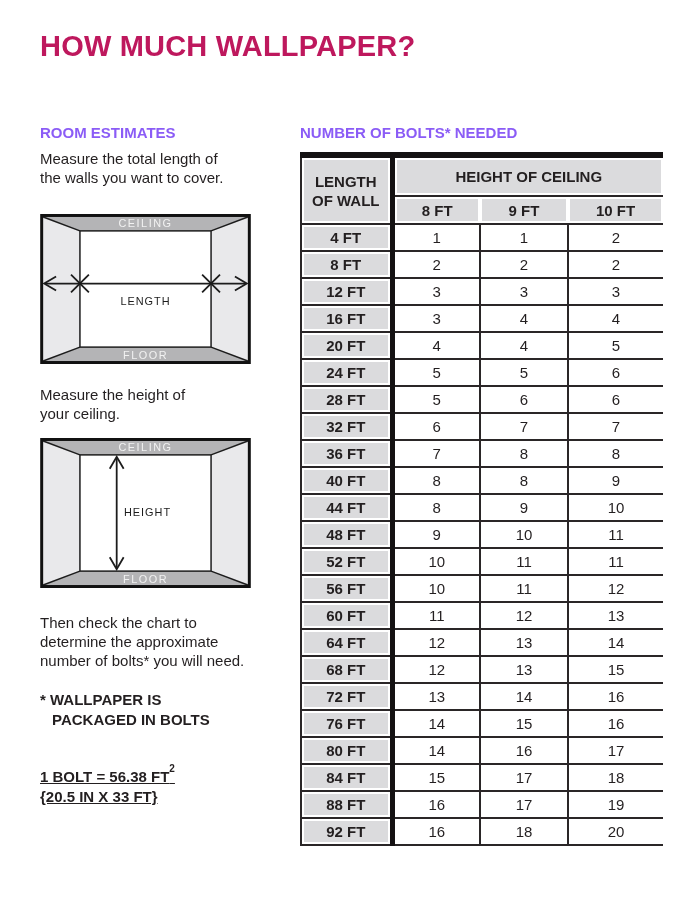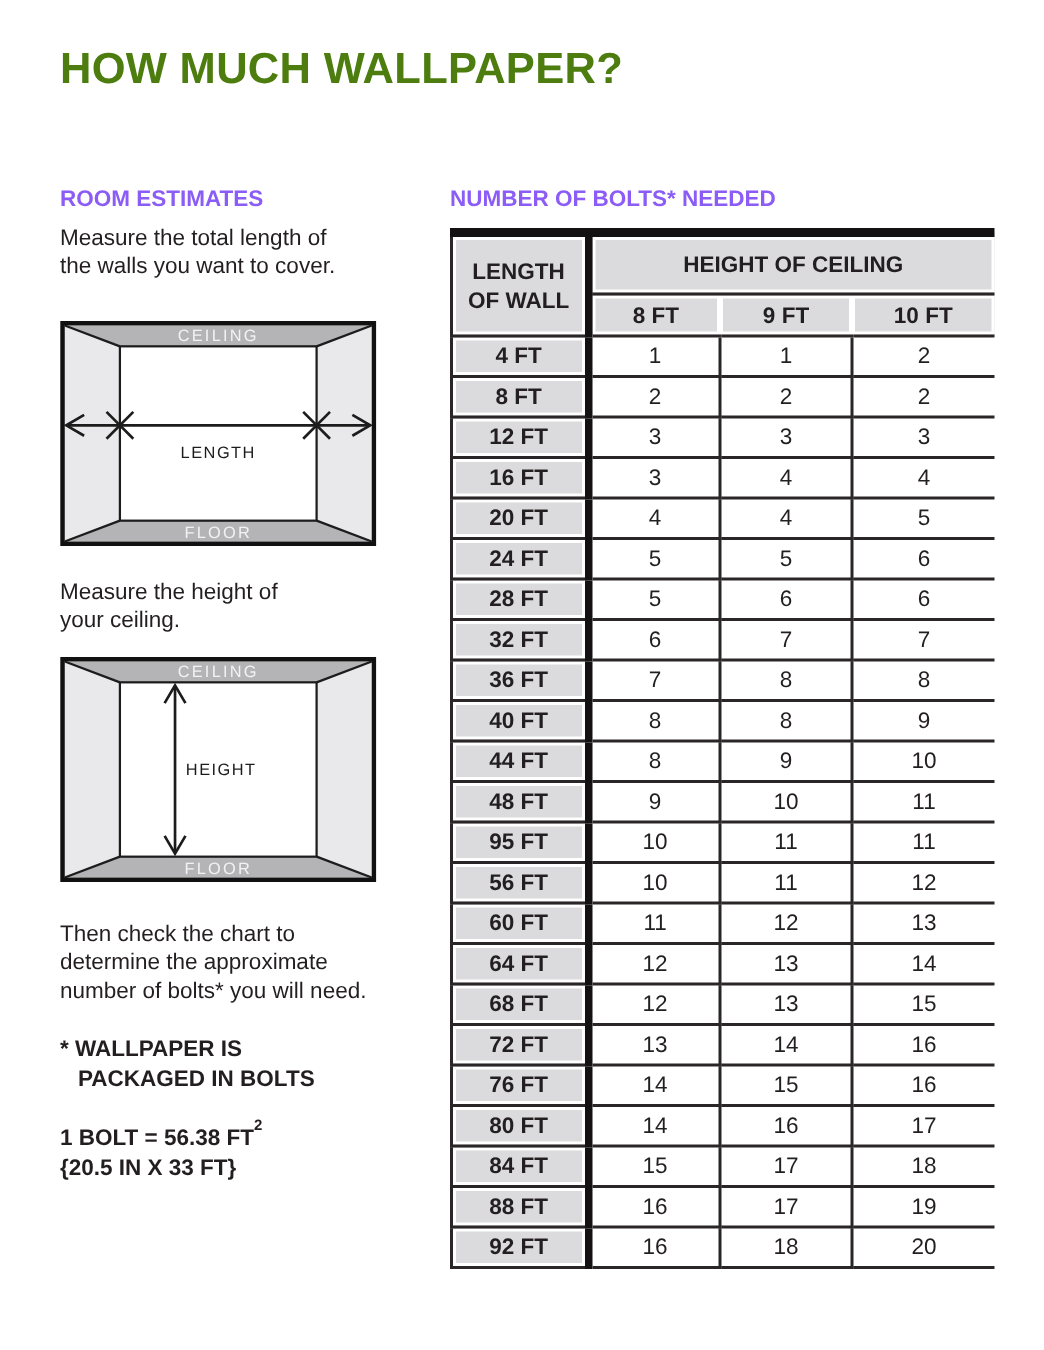--- a/index.html
+++ b/index.html
@@ -3,34 +3,34 @@
 <meta charset="utf-8">
 <style>
   html,body{margin:0;padding:0;}
   body{
     width:696px;height:900px;background:#ffffff;position:relative;
     font-family:"Liberation Sans", sans-serif;color:#231f20;
     -webkit-font-smoothing:antialiased;
   }
   .page-title{
     position:absolute;left:40px;top:30px;
-    font-size:29px;font-weight:bold;color:#4d7c0f;letter-spacing:0.2px;
+    font-size:29px;font-weight:bold;color:#be185d;letter-spacing:0.2px;
   }
   
   .left-col{position:absolute;left:40px;top:124px;width:252px;}
   .section-head{font-size:15px;font-weight:bold;color:#8b5cf6;margin:0;}
   .body-text{font-size:15px;line-height:19px;margin:0;}
   .mt-p1{margin-top:8px;}
   .diagram{display:block;margin-top:27px;}
   .diagram2{display:block;margin-top:15px;}
   .mt-p2{margin-top:21px;}
   .mt-p3{margin-top:25px;}
   .footnote{margin-top:20px;font-size:15px;font-weight:bold;line-height:20px;}
   .footnote .indent{padding-left:12px;}
-  .bolt-info{margin-top:15px;font-size:15px;font-weight:bold;line-height:20px;}
+  .bolt-info{margin-top:33px;font-size:15px;font-weight:bold;line-height:20px;text-decoration:underline;}
   .bolt-info sup{font-size:10px;position:relative;top:-4px;}
   
   .right-col{position:absolute;left:300px;top:124px;width:362px;}
   .right-col .section-head{}
   table.bolt-table{
     border-collapse:collapse;table-layout:fixed;width:362px;margin-top:11px;
     border-top:6px solid #141112;
   }
   .bolt-table td{text-align:center;vertical-align:middle;padding:0;}
   .corner-cell{
@@ -232,21 +232,21 @@
           <td class="value-cell">9</td>
           <td class="value-cell last">10</td>
         </tr>
         <tr>
           <td class="wall-cell">48 FT</td>
           <td class="value-cell">9</td>
           <td class="value-cell">10</td>
           <td class="value-cell last">11</td>
         </tr>
         <tr>
-          <td class="wall-cell">95 FT</td>
+          <td class="wall-cell">52 FT</td>
           <td class="value-cell">10</td>
           <td class="value-cell">11</td>
           <td class="value-cell last">11</td>
         </tr>
         <tr>
           <td class="wall-cell">56 FT</td>
           <td class="value-cell">10</td>
           <td class="value-cell">11</td>
           <td class="value-cell last">12</td>
         </tr>

